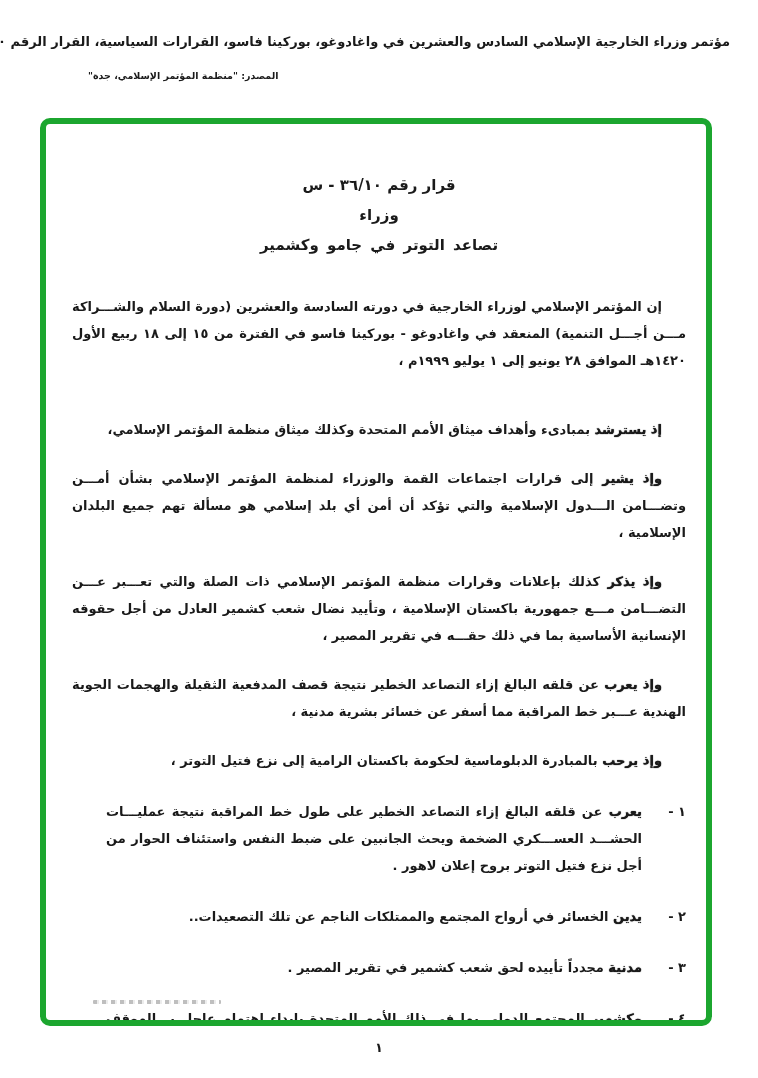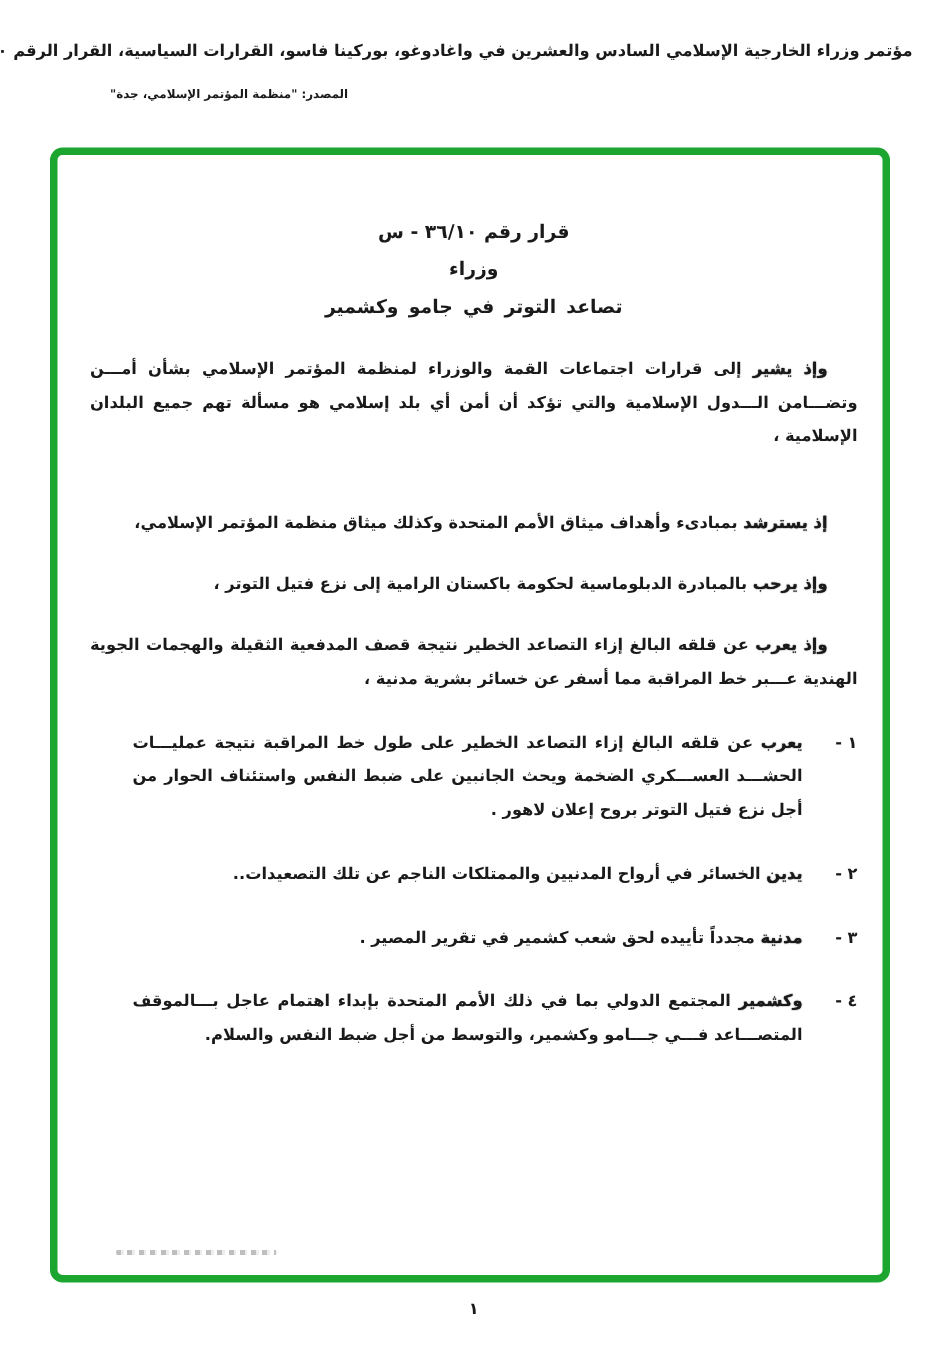--- a/index.html
+++ b/index.html
@@ -137,51 +137,55 @@
 
   <div class="green-frame" style="border-color: rgb(28, 166, 47);">
     <div class="frame-content">
 
       <div class="title-block">
         <div>قرار رقم ٣٦/١٠ - س</div>
         <div>وزراء</div>
         <div class="subject-line">تصاعد التوتر في جامو وكشمير</div>
       </div>
 
-
-      <p class="para clause" dir="rtl">
-        <span class="lead">وإذ يشير</span><span> إلى قرارات اجتماعات القمة والوزراء لمنظمة المؤتمر الإسلامي بشأن أمـــن وتضـــامن الـــدول الإسلامية والتي تؤكد أن أمن أي بلد إسلامي هو مسألة تهم جميع البلدان الإسلامية ،</span>
-      </p>
+      <p class="para preamble" dir="rtl">إن المؤتمر الإسلامي لوزراء الخارجية في دورته السادسة والعشرين (دورة السلام والشـــراكة مـــن أجـــل التنمية) المنعقد في واغادوغو - بوركينا فاسو في الفترة من ١٥ إلى ١٨ ربيع الأول ١٤٢٠هـ الموافق ٢٨ يونيو إلى ١ يوليو ١٩٩٩م ،</p>
 
       <p class="para clause-1" dir="rtl">
         <span class="lead">إذ يسترشد</span><span> بمبادىء وأهداف ميثاق الأمم المتحدة وكذلك ميثاق منظمة المؤتمر الإسلامي،</span>
       </p>
 
+      <p class="para clause" dir="rtl">
+        <span class="lead">وإذ يشير</span><span> إلى قرارات اجتماعات القمة والوزراء لمنظمة المؤتمر الإسلامي بشأن أمـــن وتضـــامن الـــدول الإسلامية والتي تؤكد أن أمن أي بلد إسلامي هو مسألة تهم جميع البلدان الإسلامية ،</span>
+      </p>
+
+      <p class="para clause" dir="rtl">
+        <span class="lead">وإذ يذكر</span><span> كذلك بإعلانات وقرارات منظمة المؤتمر الإسلامي ذات الصلة والتي تعـــبر عـــن التضـــامن مـــع جمهورية باكستان الإسلامية ، وتأييد نضال شعب كشمير العادل من أجل حقوقه الإنسانية الأساسية بما في ذلك حقـــه في تقرير المصير ،</span>
+      </p>
+
+      <p class="para clause" dir="rtl">
+        <span class="lead">وإذ يعرب</span><span> عن قلقه البالغ إزاء التصاعد الخطير نتيجة قصف المدفعية الثقيلة والهجمات الجوية الهندية عـــبر خط المراقبة مما أسفر عن خسائر بشرية مدنية ،</span>
+      </p>
 
       <p class="para clause" dir="rtl">
         <span class="lead">وإذ يرحب</span><span> بالمبادرة الدبلوماسية لحكومة باكستان الرامية إلى نزع فتيل التوتر ،</span>
       </p>
 
-      <p class="para clause" dir="rtl">
-        <span class="lead">وإذ يعرب</span><span> عن قلقه البالغ إزاء التصاعد الخطير نتيجة قصف المدفعية الثقيلة والهجمات الجوية الهندية عـــبر خط المراقبة مما أسفر عن خسائر بشرية مدنية ،</span>
-      </p>
-
       <div class="items">
 
         <div class="item">
           <span class="item-number">١ -</span>
           <p class="item-text" dir="rtl">
             <span class="lead">يعرب</span><span> عن قلقه البالغ إزاء التصاعد الخطير على طول خط المراقبة نتيجة عمليـــات الحشـــد العســـكري الضخمة ويحث الجانبين على ضبط النفس واستئناف الحوار من أجل نزع فتيل التوتر بروح إعلان لاهور .</span>
           </p>
         </div>
 
         <div class="item">
           <span class="item-number">٢ -</span>
           <p class="item-text" dir="rtl">
-            <span class="lead">يدين</span><span> الخسائر في أرواح المدنيين والممتلكات الناجم عن تلك التصعيدات..</span>
+            <span class="lead">يدين</span><span> الخسائر في أرواح المجتمع والممتلكات الناجم عن تلك التصعيدات..</span>
           </p>
         </div>
 
         <div class="item">
           <span class="item-number">٣ -</span>
           <p class="item-text" dir="rtl">
             <span class="lead">مدنية</span><span> مجدداً تأييده لحق شعب كشمير في تقرير المصير .</span>
           </p>
         </div>
 

